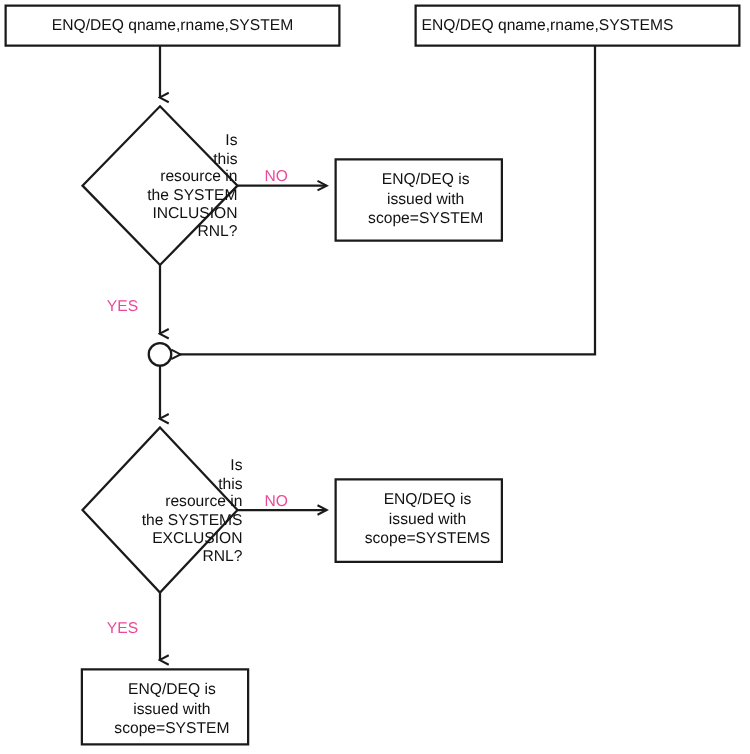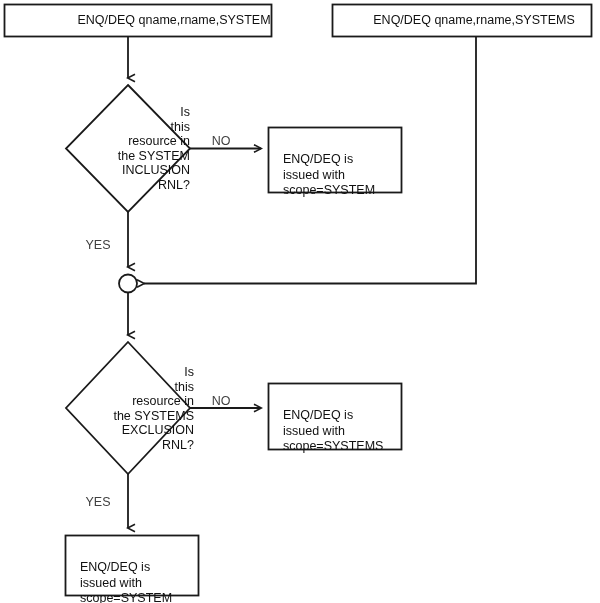--- a/index.html
+++ b/index.html
@@ -30,38 +30,36 @@
     position: absolute;
     font-family: "Liberation Sans", sans-serif;
     color: #111111;
     white-space: pre-line;
     pointer-events: none;
   }
   .terminal-label {
     font-size: 12.5px;
     line-height: 15px;
     text-align: center;
-    padding-left: 36px;
   }
   .process-label {
     font-size: 12.5px;
     line-height: 15.5px;
-    text-align: left;
-    margin-top: 16px;
+    text-align: center;
   }
   .decision-label {
     font-size: 12.5px;
     line-height: 14.5px;
     text-align: right;
   }
   .edge-label {
     position: absolute;
     font-size: 12.5px;
     line-height: 14px;
-    color: #404040;
+    color: #ec4899;
     font-family: "Liberation Sans", sans-serif;
     text-align: center;
     pointer-events: none;
   }
   .hit-box {
     position: absolute;
   }
 </style>
 </head>
 <body>

